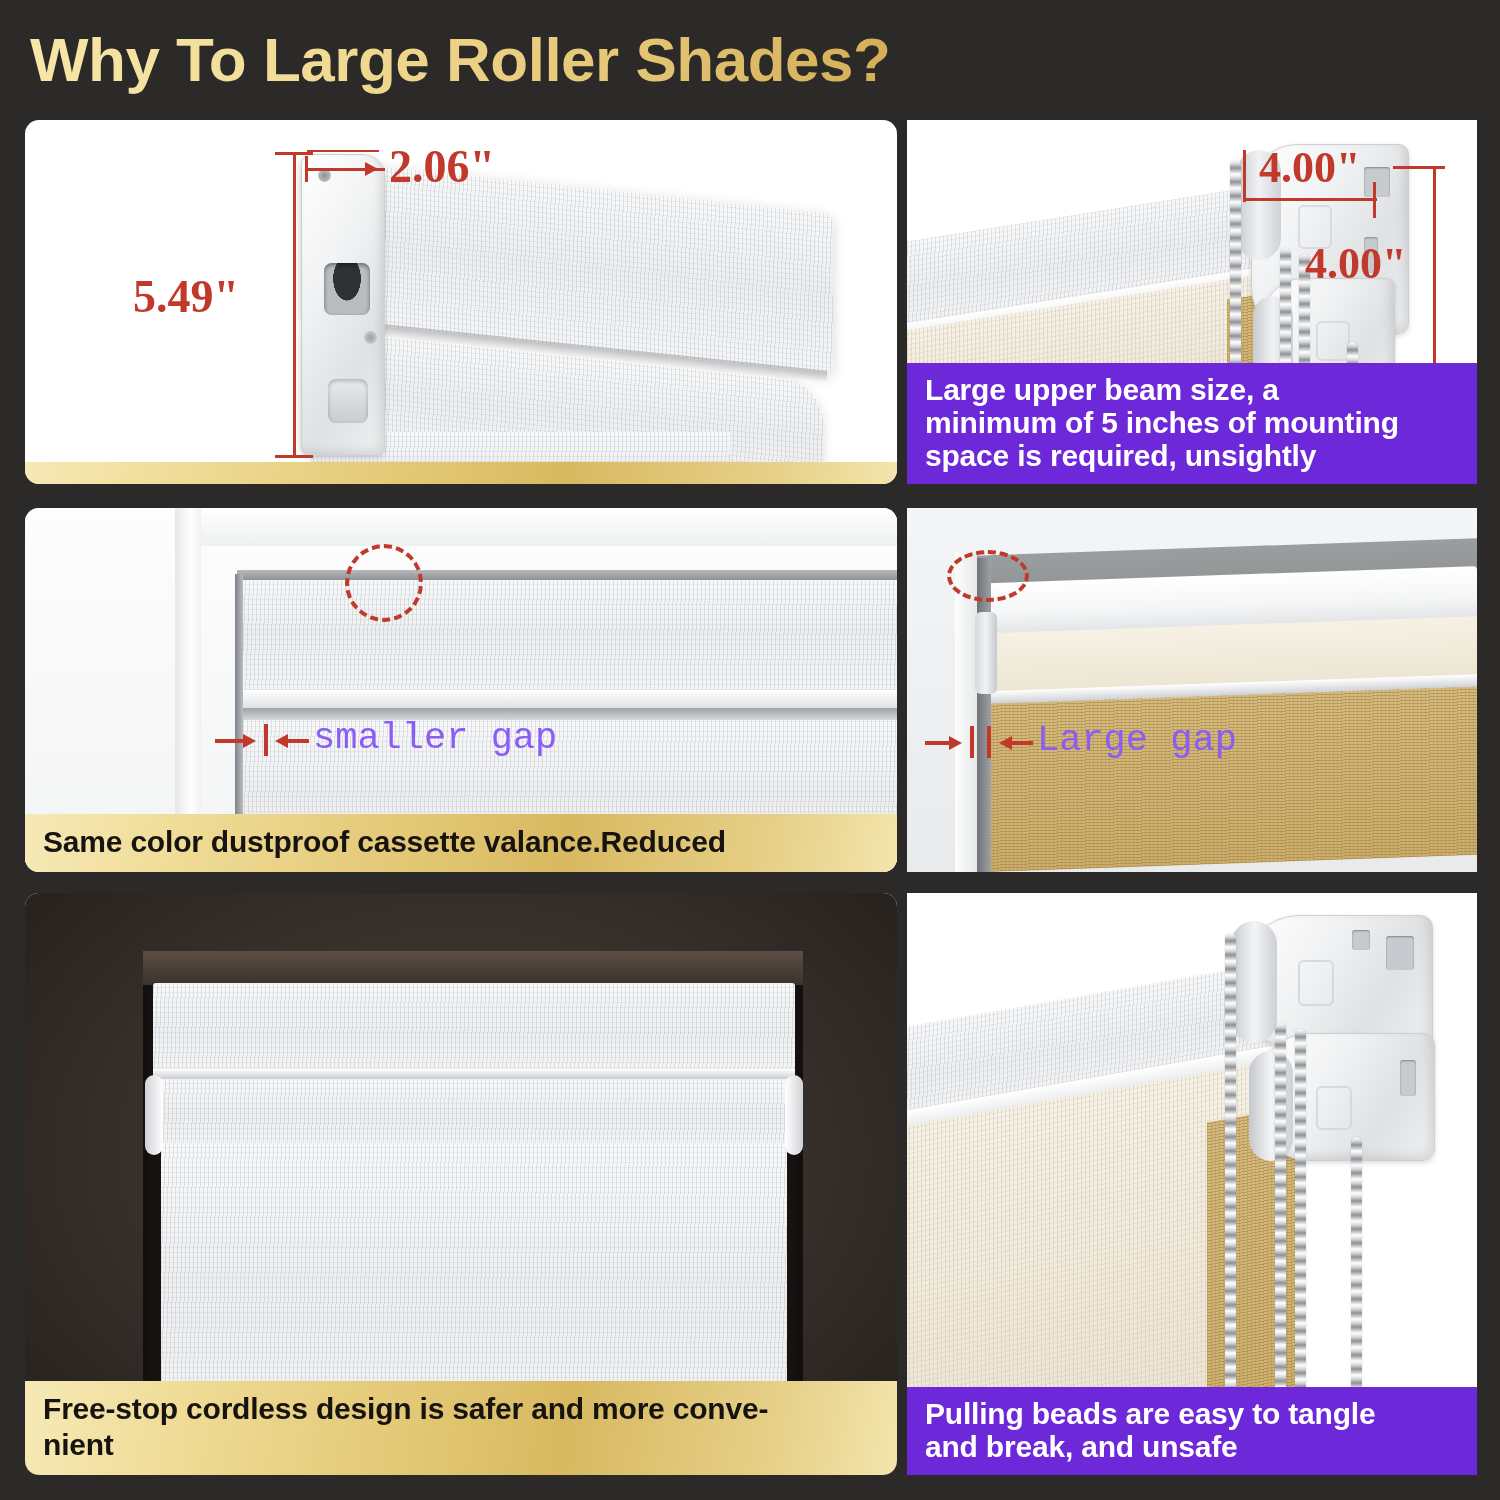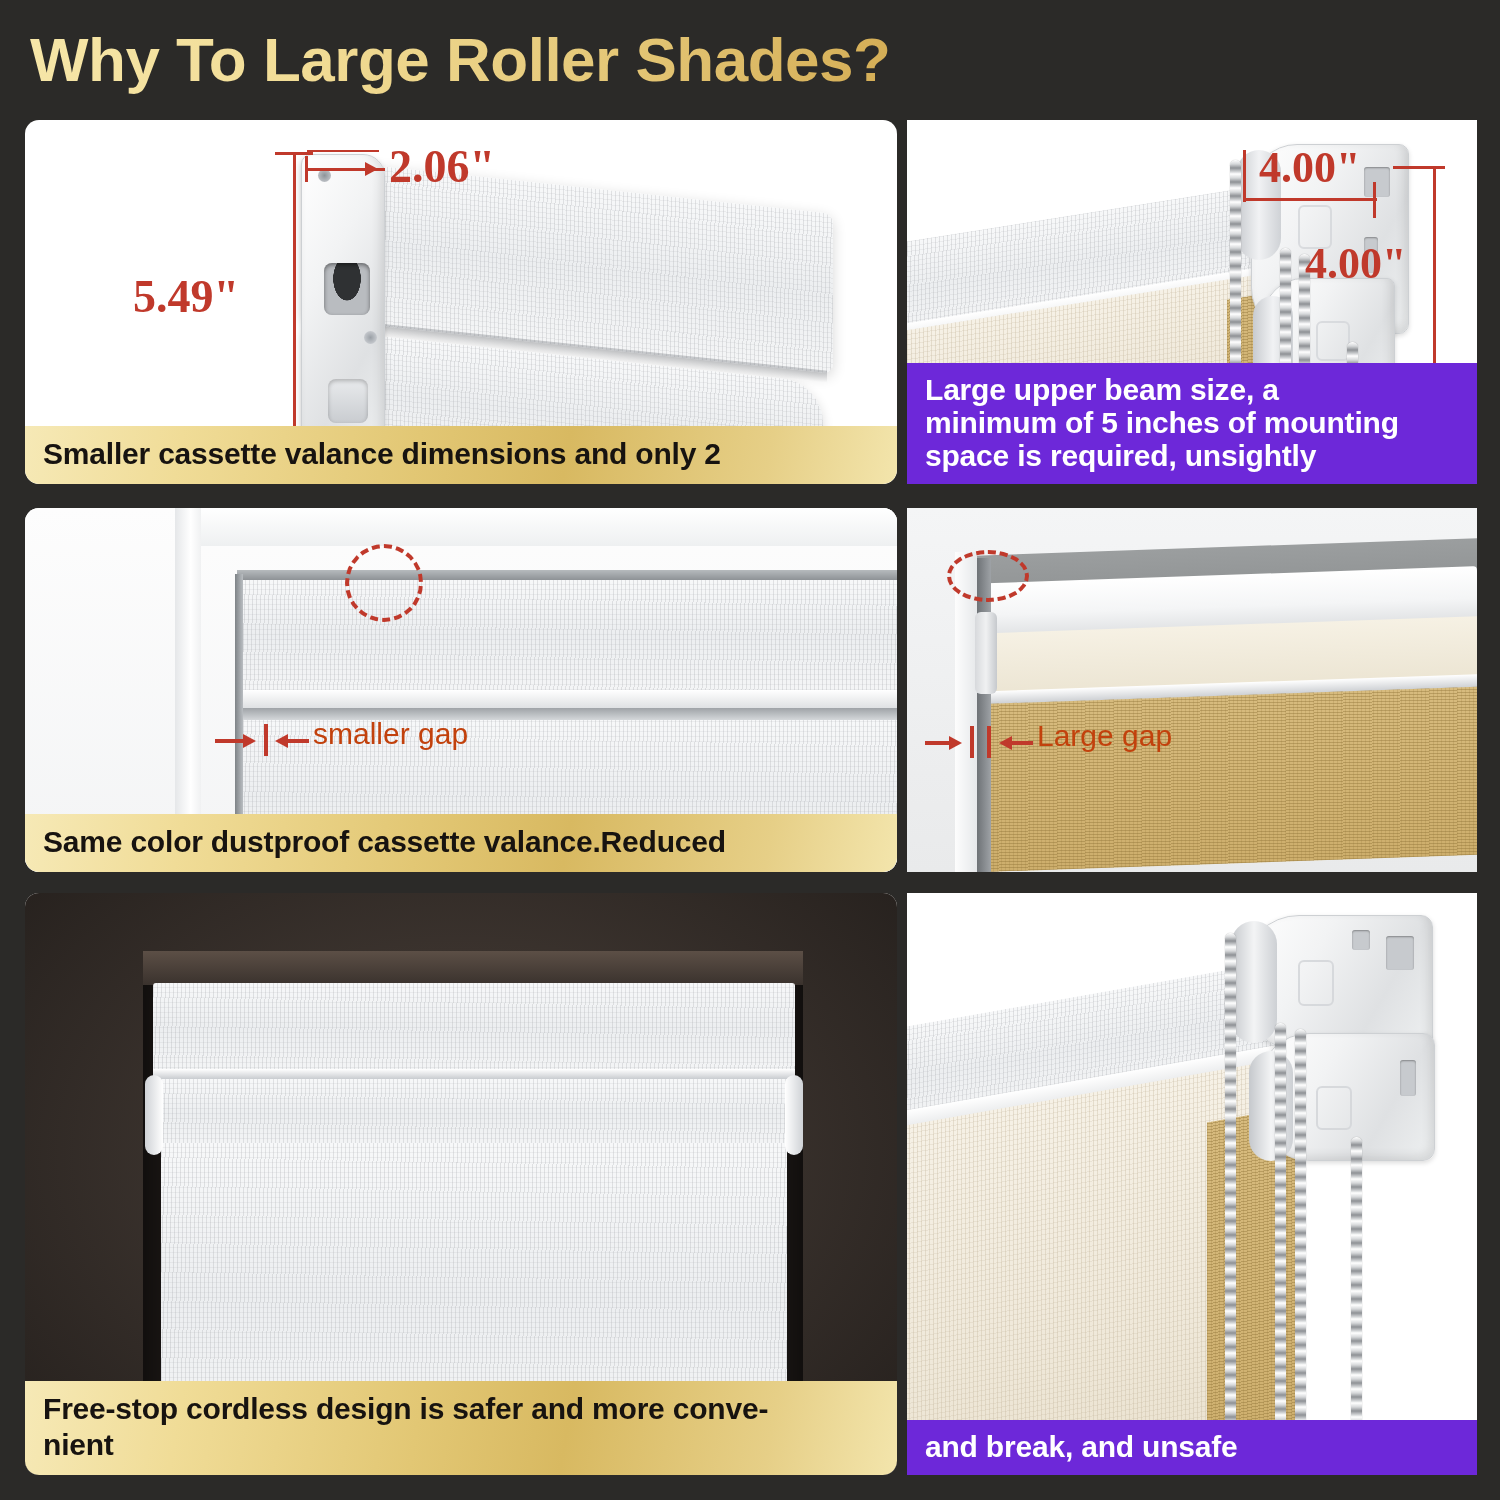--- a/index.html
+++ b/index.html
@@ -93,23 +93,23 @@
     position: absolute;
     width: 0; height: 0;
     border-top: 7px solid transparent;
     border-bottom: 7px solid transparent;
   }
   .arrow-r { border-left: 13px solid #c0392b; }
   .arrow-l { border-right: 13px solid #c0392b; }
 
   .gap-label {
     position: absolute;
-    color: #c2410c;
-    font-size: 30px;
-    font-family: Liberation Sans, sans-serif;
+    color: #8b5cf6;
+    font-size: 37px;
+    font-family: Liberation Mono, monospace;
     white-space: nowrap;
   }
   .gap-bar { position: absolute; background: #c0392b; width: 4px; }
   .gap-arrow-stem { position: absolute; background: #c0392b; height: 4px; }
 
   .dashed-circle {
     position: absolute;
     border: 4px dashed #c0392b;
     border-radius: 50%;
   }
@@ -201,21 +201,20 @@
     <div class="dim-line h" style="left:282px;top:30px;width:72px;height:2px;"></div>
     <div class="dim-label" style="left:364px;top:20px;font-size:46px;">2.06"</div>
 
     <div class="dim-line v" style="left:268px;top:32px;height:306px;"></div>
     <div class="tick" style="left:250px;top:32px;width:38px;height:3px;"></div>
     <div class="tick" style="left:250px;top:335px;width:38px;height:3px;"></div>
     <div class="dim-label" style="left:108px;top:150px;font-size:46px;">5.49"</div>
   </div>
 
   <div class="caption gold">
-    <span class="line">Smaller cassette valance dimensions and only 2</span>
   </div>
 </div>
 
 <div class="panel bad" id="panel-2">
   <div class="art">
 
     <div style="position:absolute;left:-20px;top:58px;width:420px;height:96px;
                 transform:skewY(-9deg);transform-origin:right top;border-radius:6px;" class="fab-white"></div>
     <div style="position:absolute;left:-20px;top:140px;width:420px;height:22px;
                 transform:skewY(-9deg);transform-origin:right top;
@@ -424,15 +423,16 @@
     <div style="position:absolute;left:342px;top:158px;width:44px;height:110px;border-radius:30px;
                 background:linear-gradient(90deg,#c5c8cc,#f3f4f5,#cdd0d4);"></div>
 
     <div class="bead-chain" style="left:318px;top:40px;height:542px;"></div>
     <div class="bead-chain" style="left:368px;top:130px;height:452px;"></div>
     <div class="bead-chain" style="left:388px;top:136px;height:446px;"></div>
     <div class="bead-chain" style="left:444px;top:244px;height:338px;"></div>
   </div>
 
   <div class="caption gray">
+    <span class="line">Pulling beads are easy to tangle</span>
     <span class="line">and break, and unsafe</span>
   </div>
 </div>
 
 </body></html>

